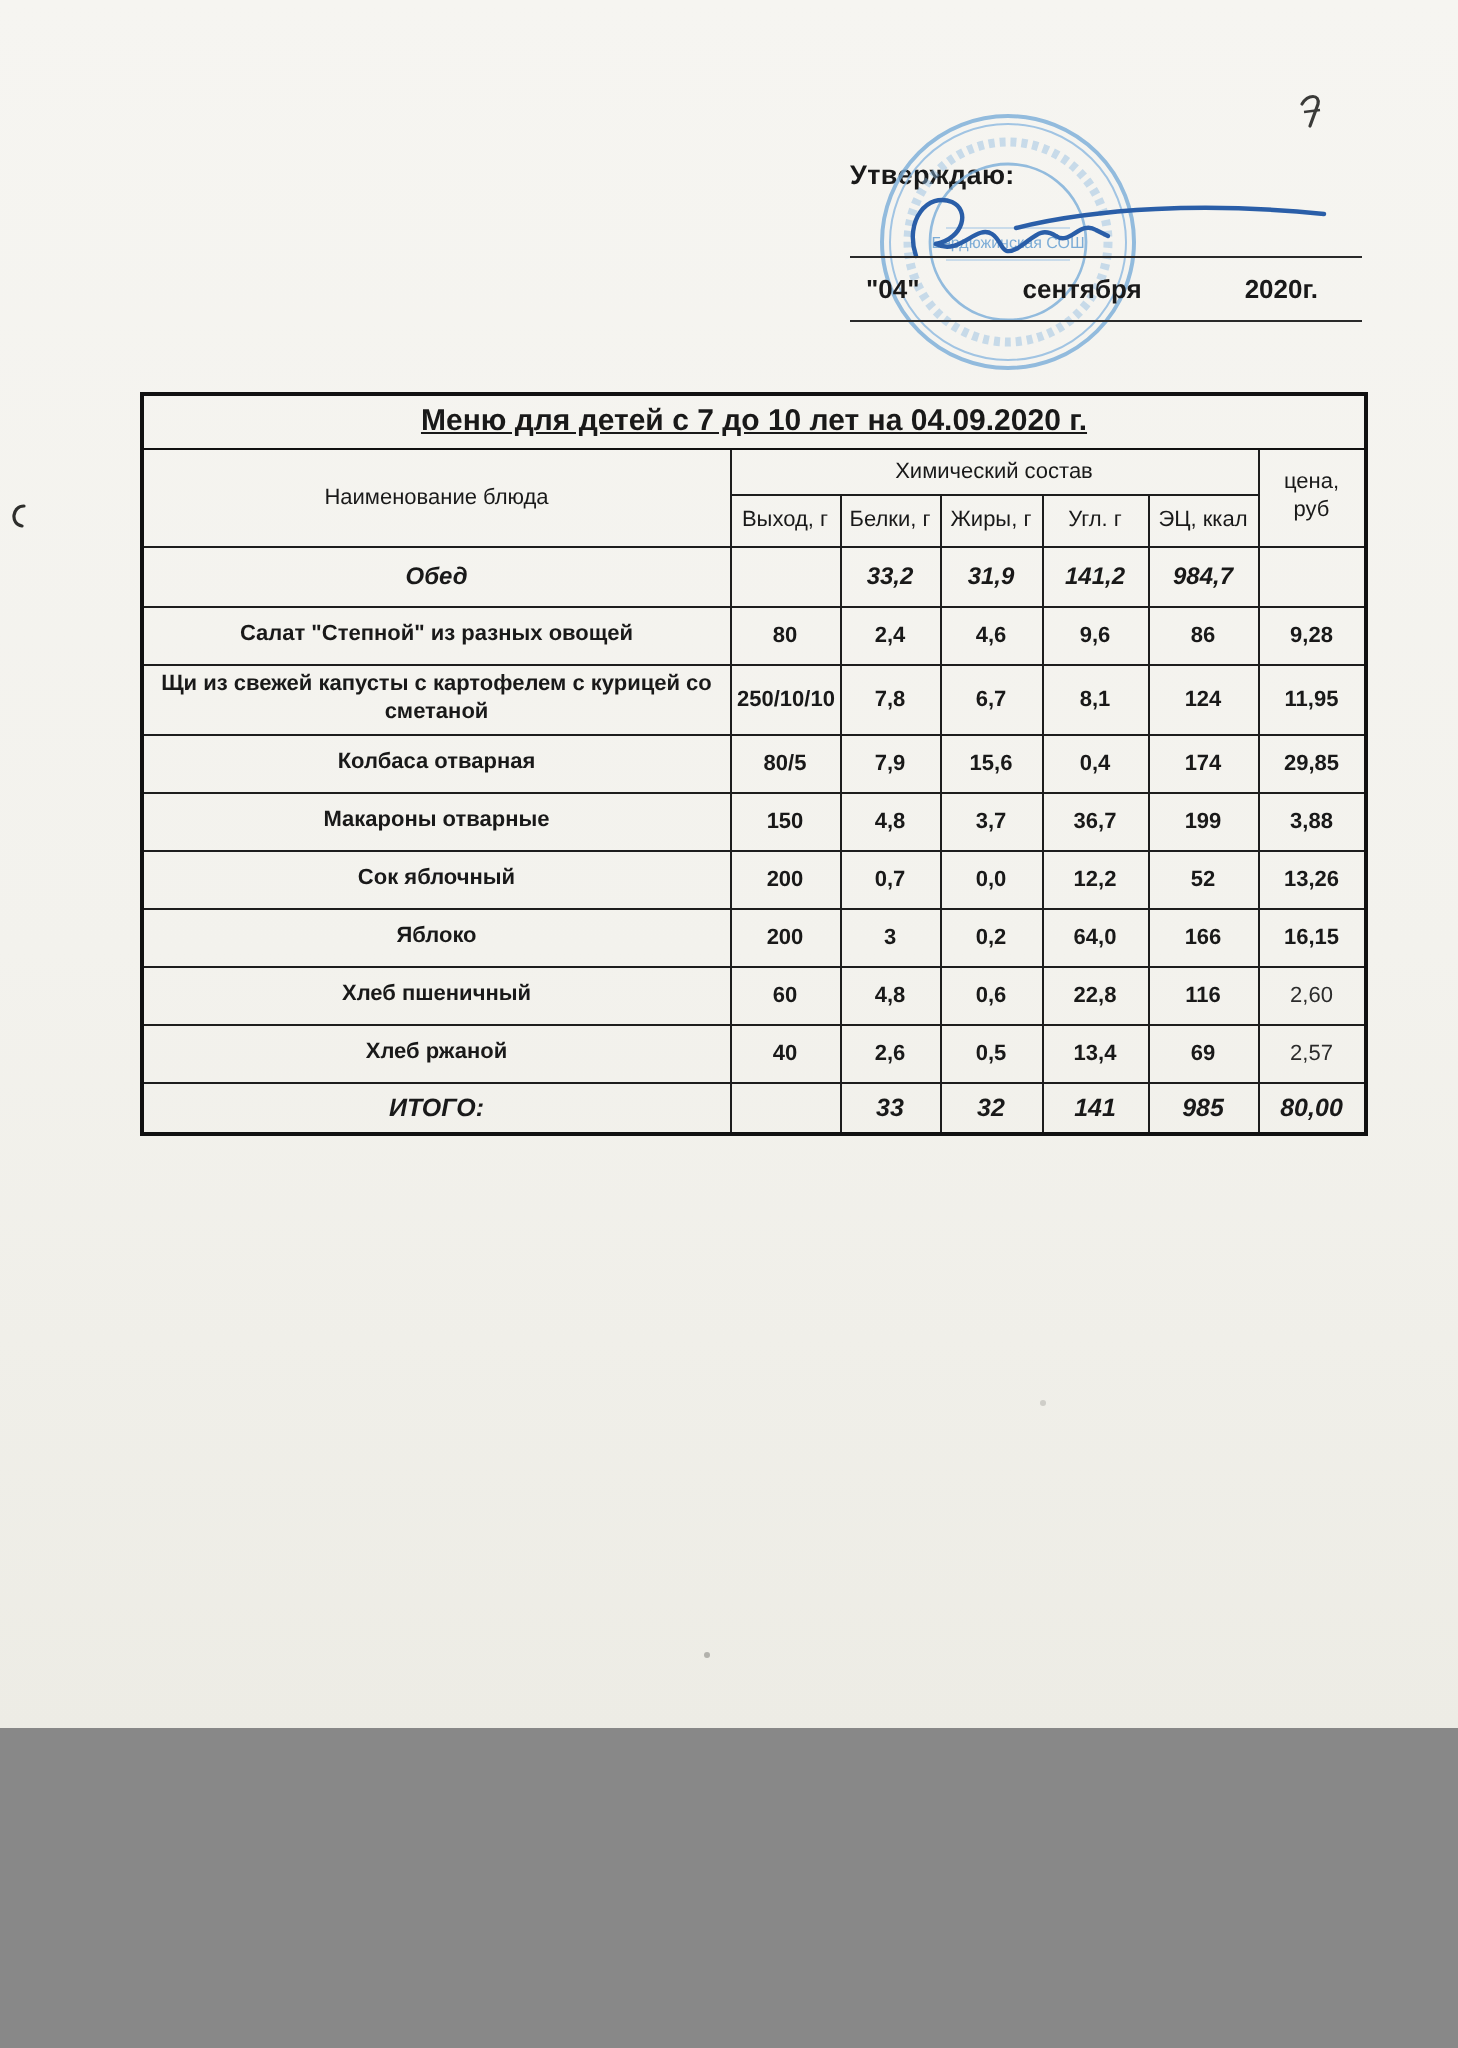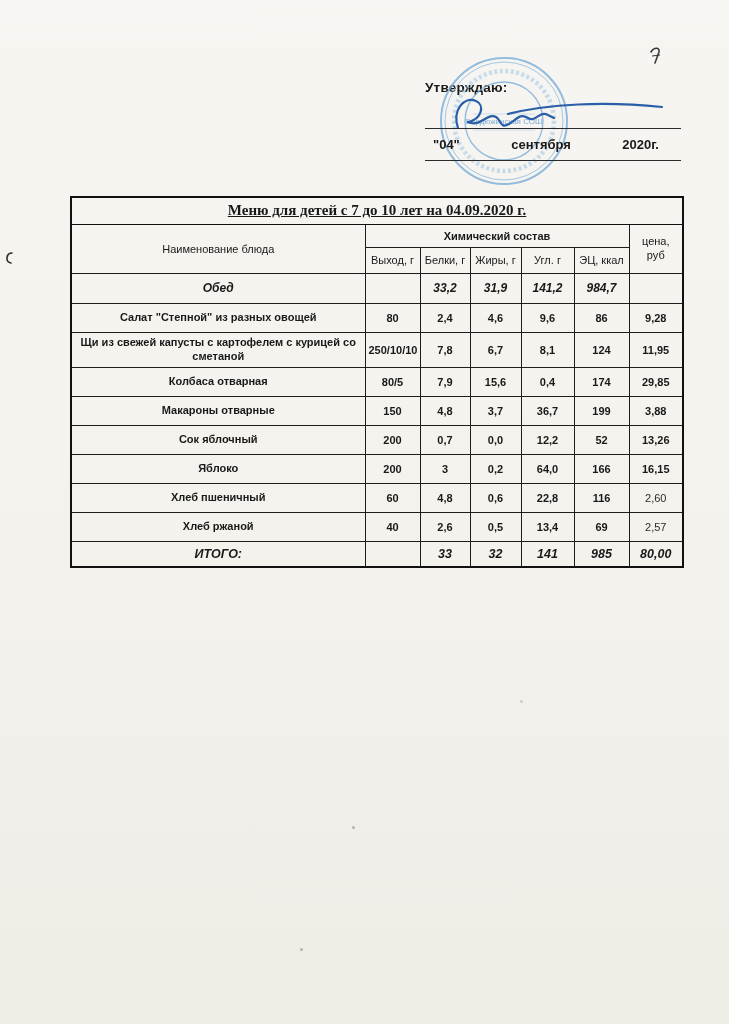--- a/index.html
+++ b/index.html
@@ -1,19 +1,19 @@
 <!DOCTYPE html>
 <html><head>
 <meta charset="utf-8">
 <style>
   * { box-sizing: border-box; }
   html,body { margin:0; padding:0; background:#888; }
   .page {
     position:relative;
-    width:729px; height:1024px;
+    width:729px; height:864px;
     margin:0 auto;
     background:linear-gradient(180deg,#f6f5f1 0%,#f3f2ed 55%,#edece5 100%);
     font-family:"Liberation Sans", sans-serif;
     color:#191919;
     overflow:hidden;
   }
 
   
   .approve-label{
     position:absolute; left:425px; top:80px;
@@ -45,24 +45,24 @@
   table.menu td{
     border:1px solid #1d1d1d;
     padding:1px 3px;
     vertical-align:middle;
     text-align:center;
     font-size:11px;
     overflow:hidden;
   }
   tr.title-row td{
     height:27px; font-size:15px; font-weight:bold;
-    text-decoration:underline; border-bottom:1.5px solid #111;font-family:Liberation Serif, serif;
+    text-decoration:underline; border-bottom:1.5px solid #111;
   }
   td.name-head{ font-size:10px; font-weight:normal;margin-left:37px; }
-  td.chem-head{ font-size:10px; font-weight:bold; height:23px;margin-top:36px; }
+  td.chem-head{ font-size:10px; font-weight:normal; height:23px;margin-top:36px; }
   td.sub-head{ font-size:10px; font-weight:normal; height:26px;margin-top:35px; }
   td.price-head{ font-size:12px; font-weight:normal; line-height:1.25; }
 
   tr.meal-row{ height:30px; }
   tr.meal-row td{ font-weight:bold; font-style:italic; font-size:12px; }
   td.meal-name{ text-align:left; padding-left:112px; font-size:13.5px; }
 
   tr.data-row{ height:29px; }
   tr.data-row.tall{ height:35px; }
   tr.data-row td{ font-weight:bold; }

